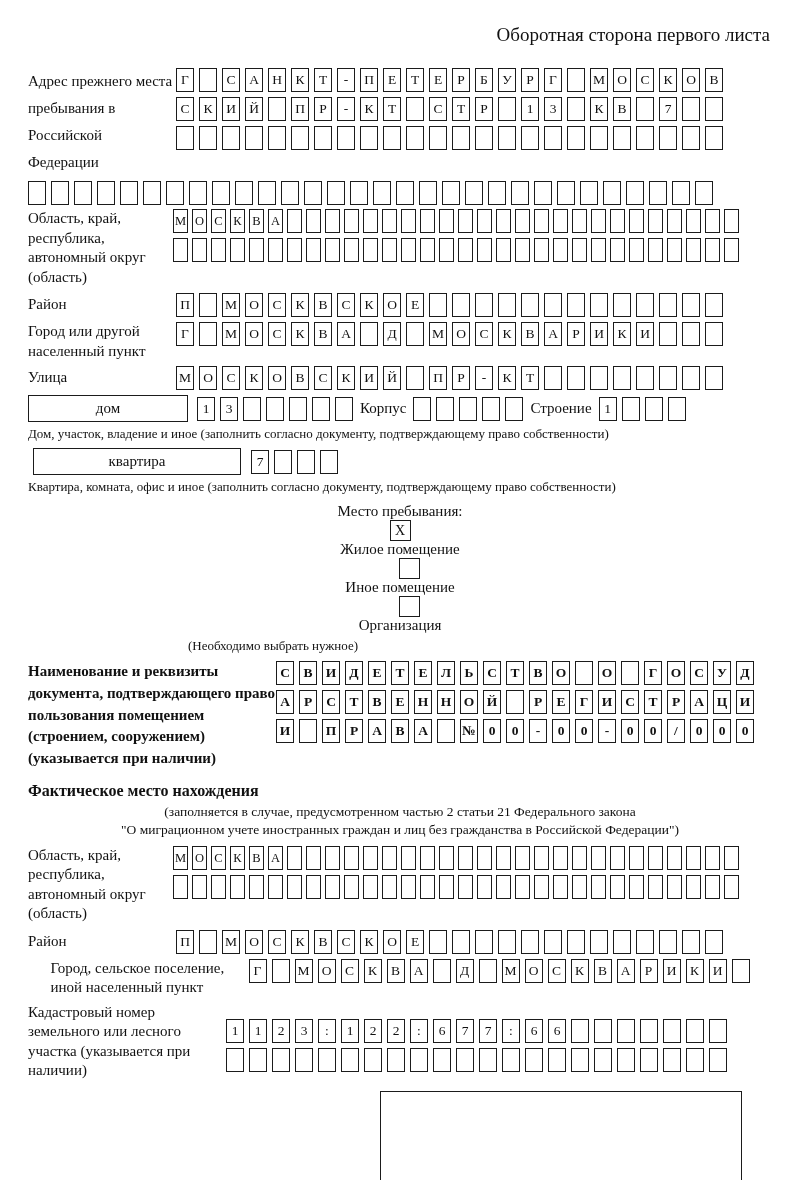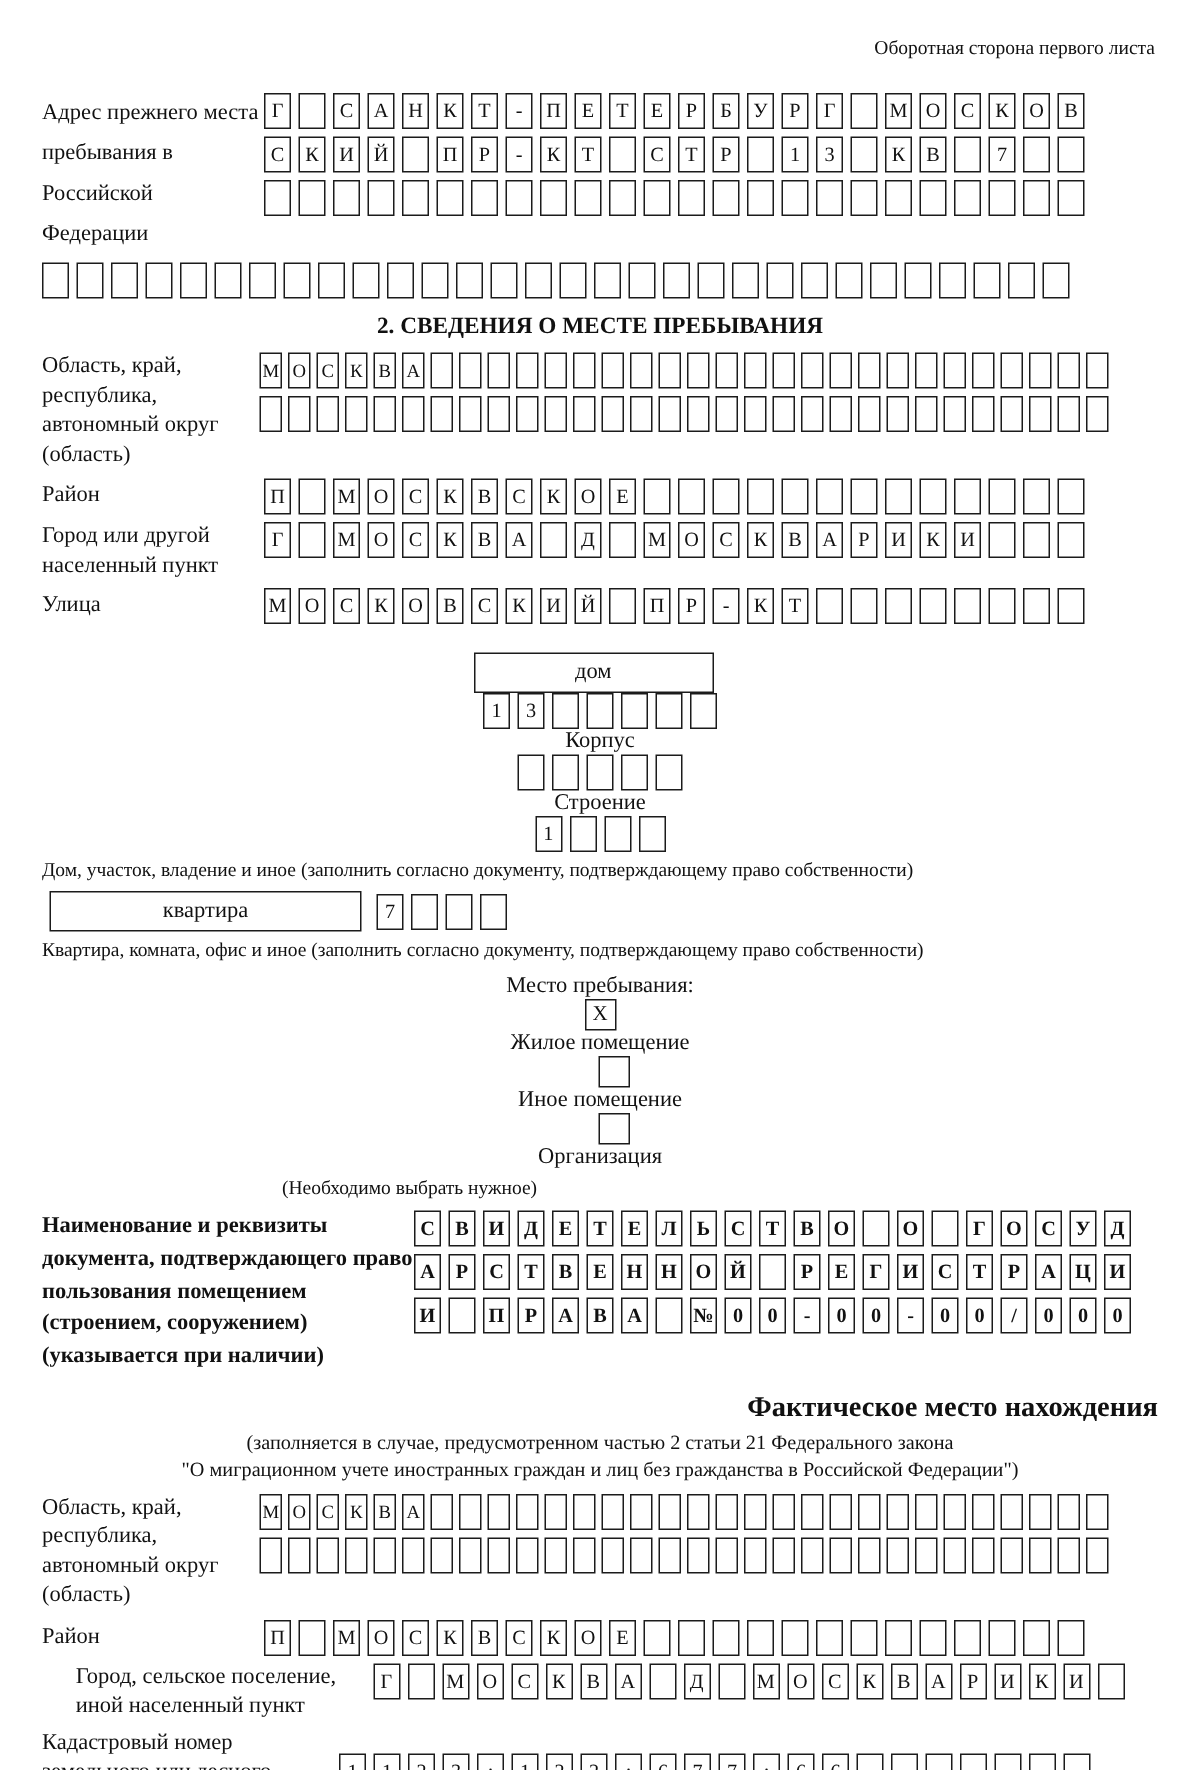--- a/index.html
+++ b/index.html
@@ -2,39 +2,39 @@
 <html><head>
 <meta charset="utf-8">
 <style>
   html,body{margin:0;padding:0;background:#ffffff;}
   .page{
     width:800px;height:1180px;box-sizing:border-box;
     padding:8px 28px 0 28px;position:relative;
     background:#ffffff;color:#111;
     font-family:"Liberation Serif","DejaVu Serif",serif;
   }
-  .backnote{margin:16px 2px 0 0;text-align:right;font-size:13px;}
+  .backnote{margin:16px 2px 0 0;text-align:right;font-size:19px;}
   
   .cellrow{display:flex;gap:5px;}
   .cell{
     flex:0 0 auto;width:18px;height:24px;box-sizing:border-box;
     border:1.6px solid #1b1b1b;display:flex;align-items:center;justify-content:center;
     font-size:13.5px;line-height:1;background:#fff;
   }
   .dense{gap:4px;}
   .dense .cell{width:15px;font-size:12.5px;}
   .rows{display:flex;flex-direction:column;gap:5px;}
   .field{display:flex;align-items:flex-start;margin-top:4px;}
   .field.vcenter{align-items:center;}
   .flabel{font-size:15px;line-height:1.3;flex:0 0 auto;}
   .w148{width:148px;} .w145{width:145px;} .w198{width:198px;} .w248{width:248px;}
   .caption{font-size:13px;margin-top:4px;}
   .caption.center{text-align:center;}
   .h2{font-size:15.5px;font-weight:bold;text-align:center;margin:10px 0 8px 0;}
-  .h3{font-size:19px;font-weight:bold;text-align:right;margin:12px 0 4px 0;}
+  .h3{font-size:16px;font-weight:bold;text-align:left;margin:12px 0 4px 0;}
   .subcap{font-size:13.5px;text-align:center;margin-top:2px;}
   .widebox{
     box-sizing:border-box;border:1.7px solid #1b1b1b;height:27px;
     display:flex;align-items:center;justify-content:center;font-size:15px;background:#fff;flex:0 0 auto;
   }
   .inline-lbl{font-size:15px;margin:0 7px;flex:0 0 auto;}
   .stay{display:flex;align-items:center;margin-top:8px;font-size:15px;flex-direction:column;}
   .chk{
     box-sizing:border-box;width:21px;height:21px;border:1.6px solid #1b1b1b;
     display:flex;align-items:center;justify-content:center;font-size:14px;margin:0 9px;flex:0 0 auto;background:#fff;
@@ -161,21 +161,20 @@
       <span class="cell"></span>
       <span class="cell"></span>
       <span class="cell"></span>
       <span class="cell"></span>
       <span class="cell"></span>
       <span class="cell"></span>
       <span class="cell"></span>
       <span class="cell"></span>
     </div>
 
-  <div class="h2">2. СВЕДЕНИЯ О МЕСТЕ ПРЕБЫВАНИЯ</div>
 
   <div class="field">
     <div class="flabel w145">Область, край, республика, автономный округ (область)</div>
     <div class="rows">
       <div class="cellrow dense">
           <span class="cell">М</span>
           <span class="cell">О</span>
           <span class="cell">С</span>
           <span class="cell">К</span>
           <span class="cell">В</span>
@@ -323,21 +322,21 @@
         <span class="cell"></span>
         <span class="cell"></span>
         <span class="cell"></span>
         <span class="cell"></span>
         <span class="cell"></span>
         <span class="cell"></span>
         <span class="cell"></span>
       </div>
   </div>
 
-  <div class="field vcenter" style="margin-top:19px;flex-direction:column;">
+  <div class="field vcenter" style="margin-top:5px;">
     <div class="widebox" style="width:160px;margin-right:9px;">дом</div>
     <div class="cellrow">
         <span class="cell">1</span>
         <span class="cell">3</span>
         <span class="cell"></span>
         <span class="cell"></span>
         <span class="cell"></span>
         <span class="cell"></span>
         <span class="cell"></span>
       </div>

